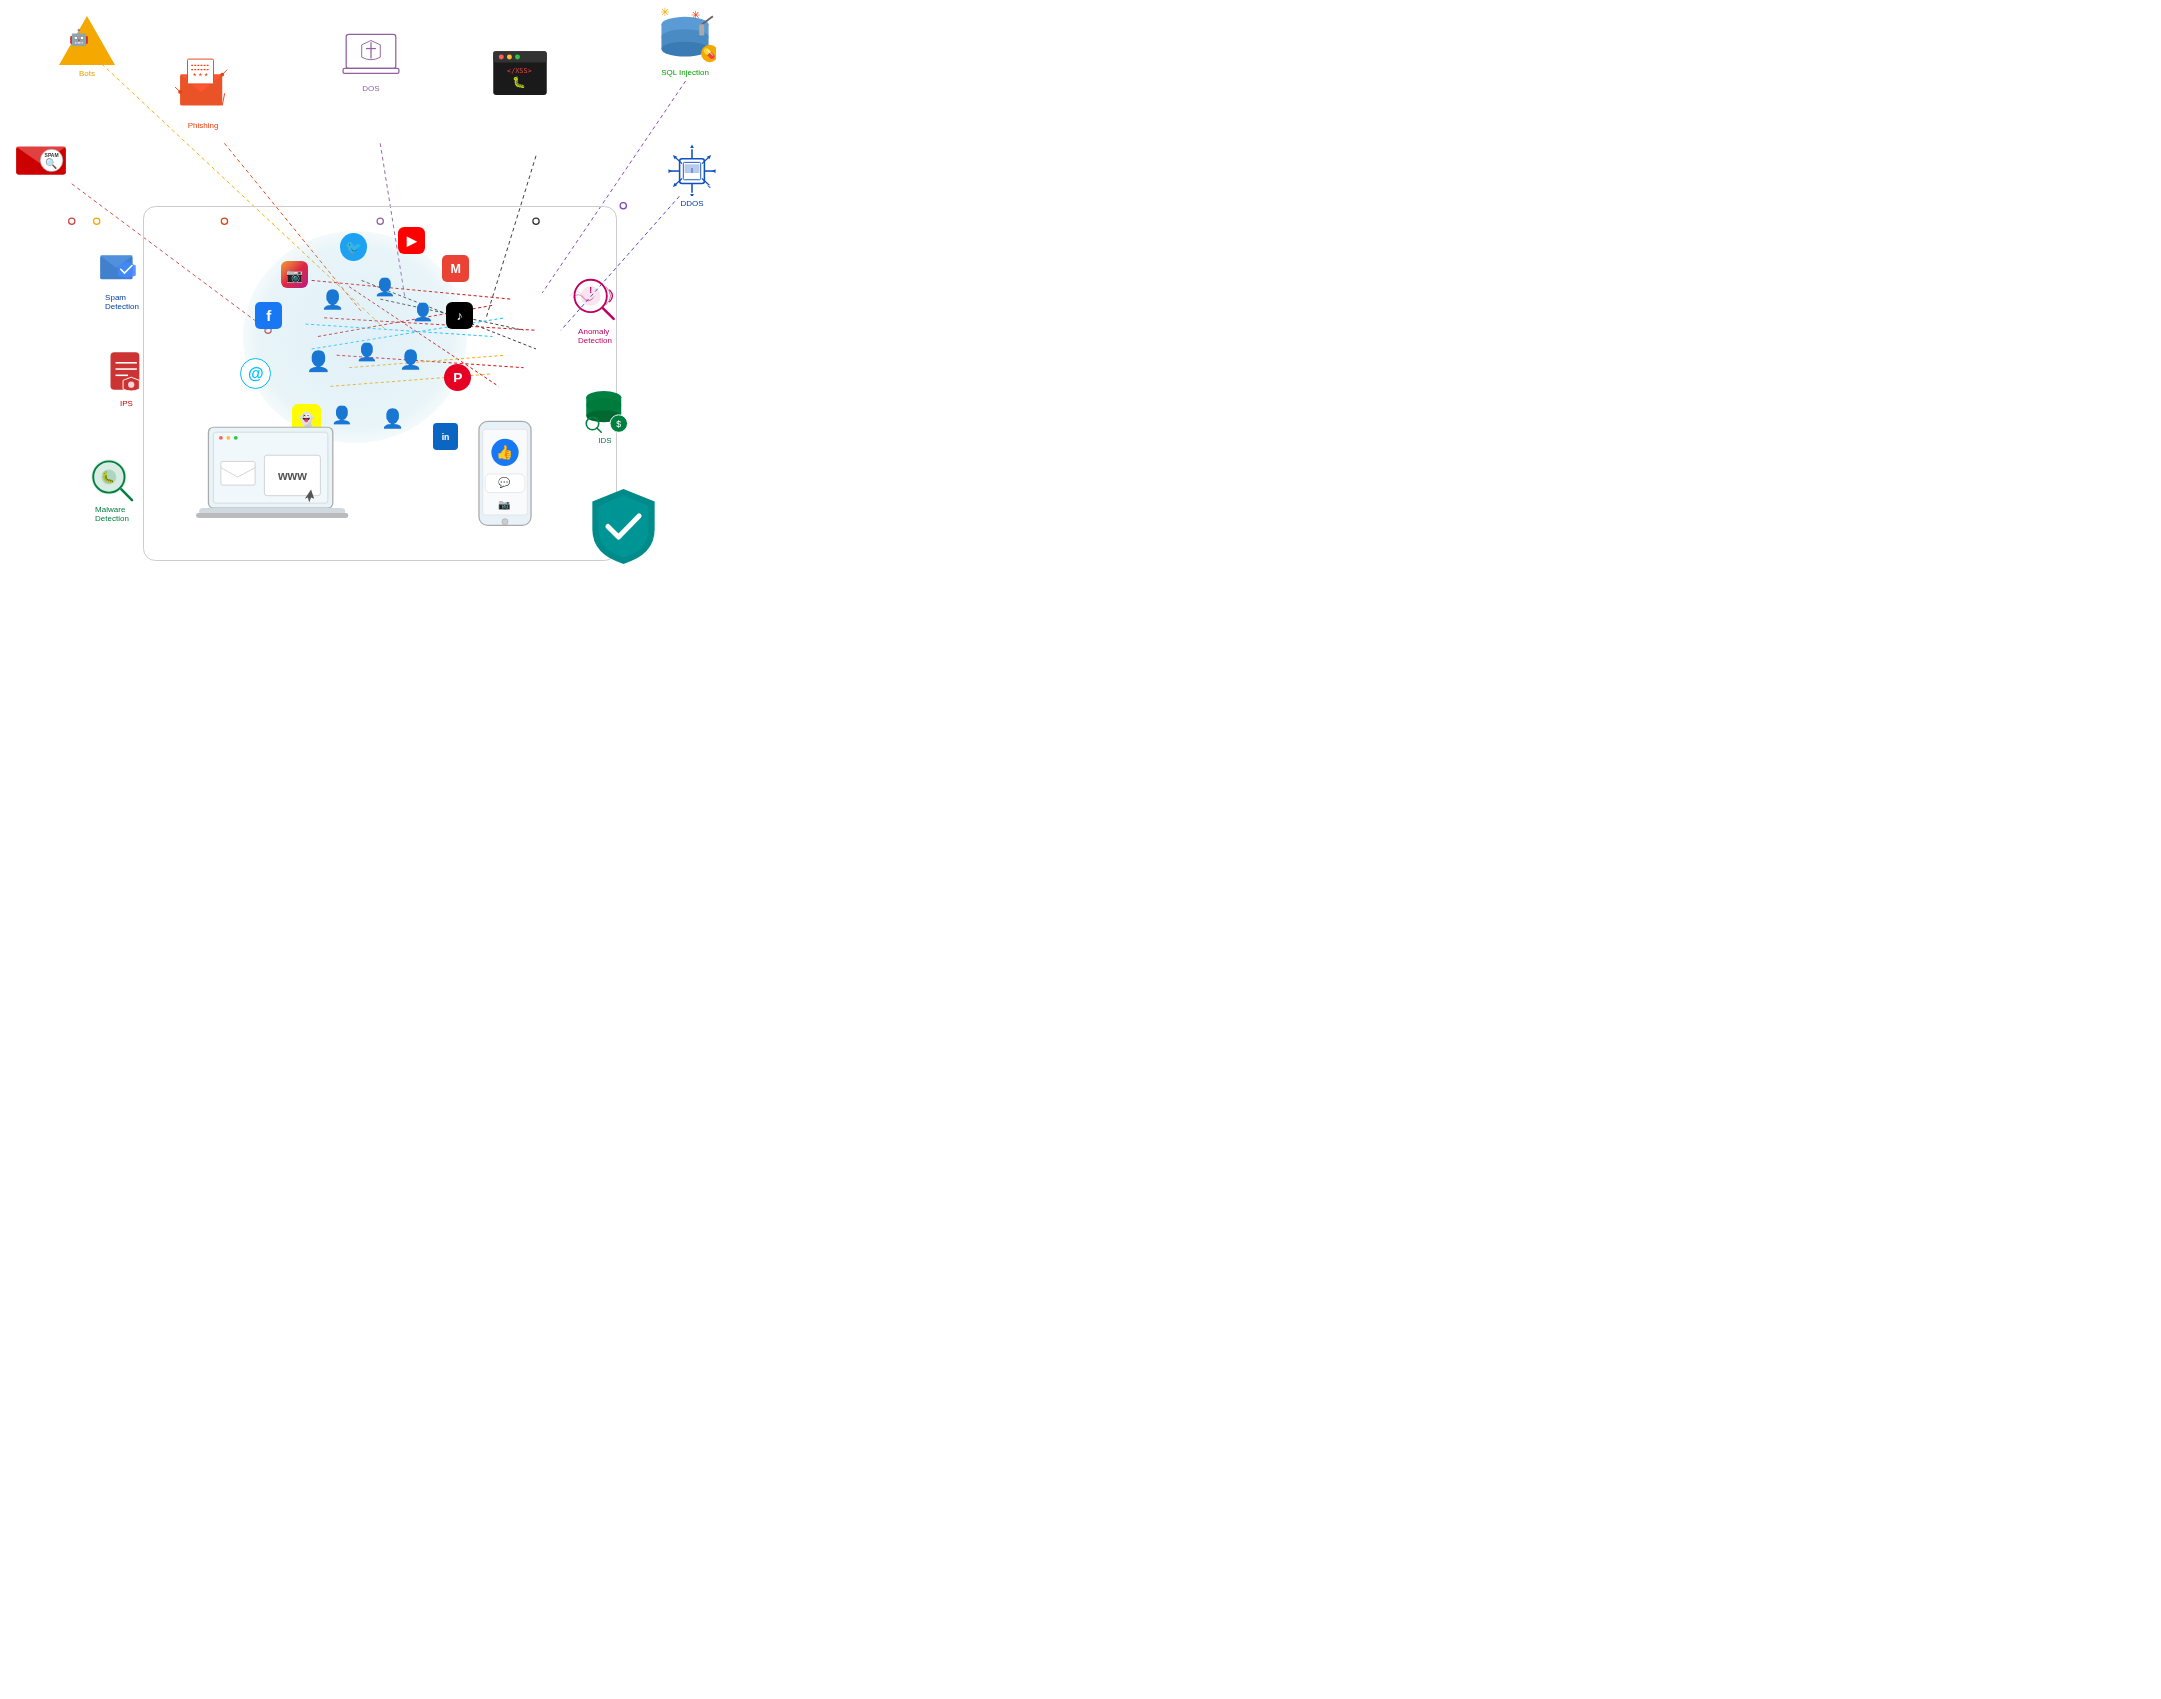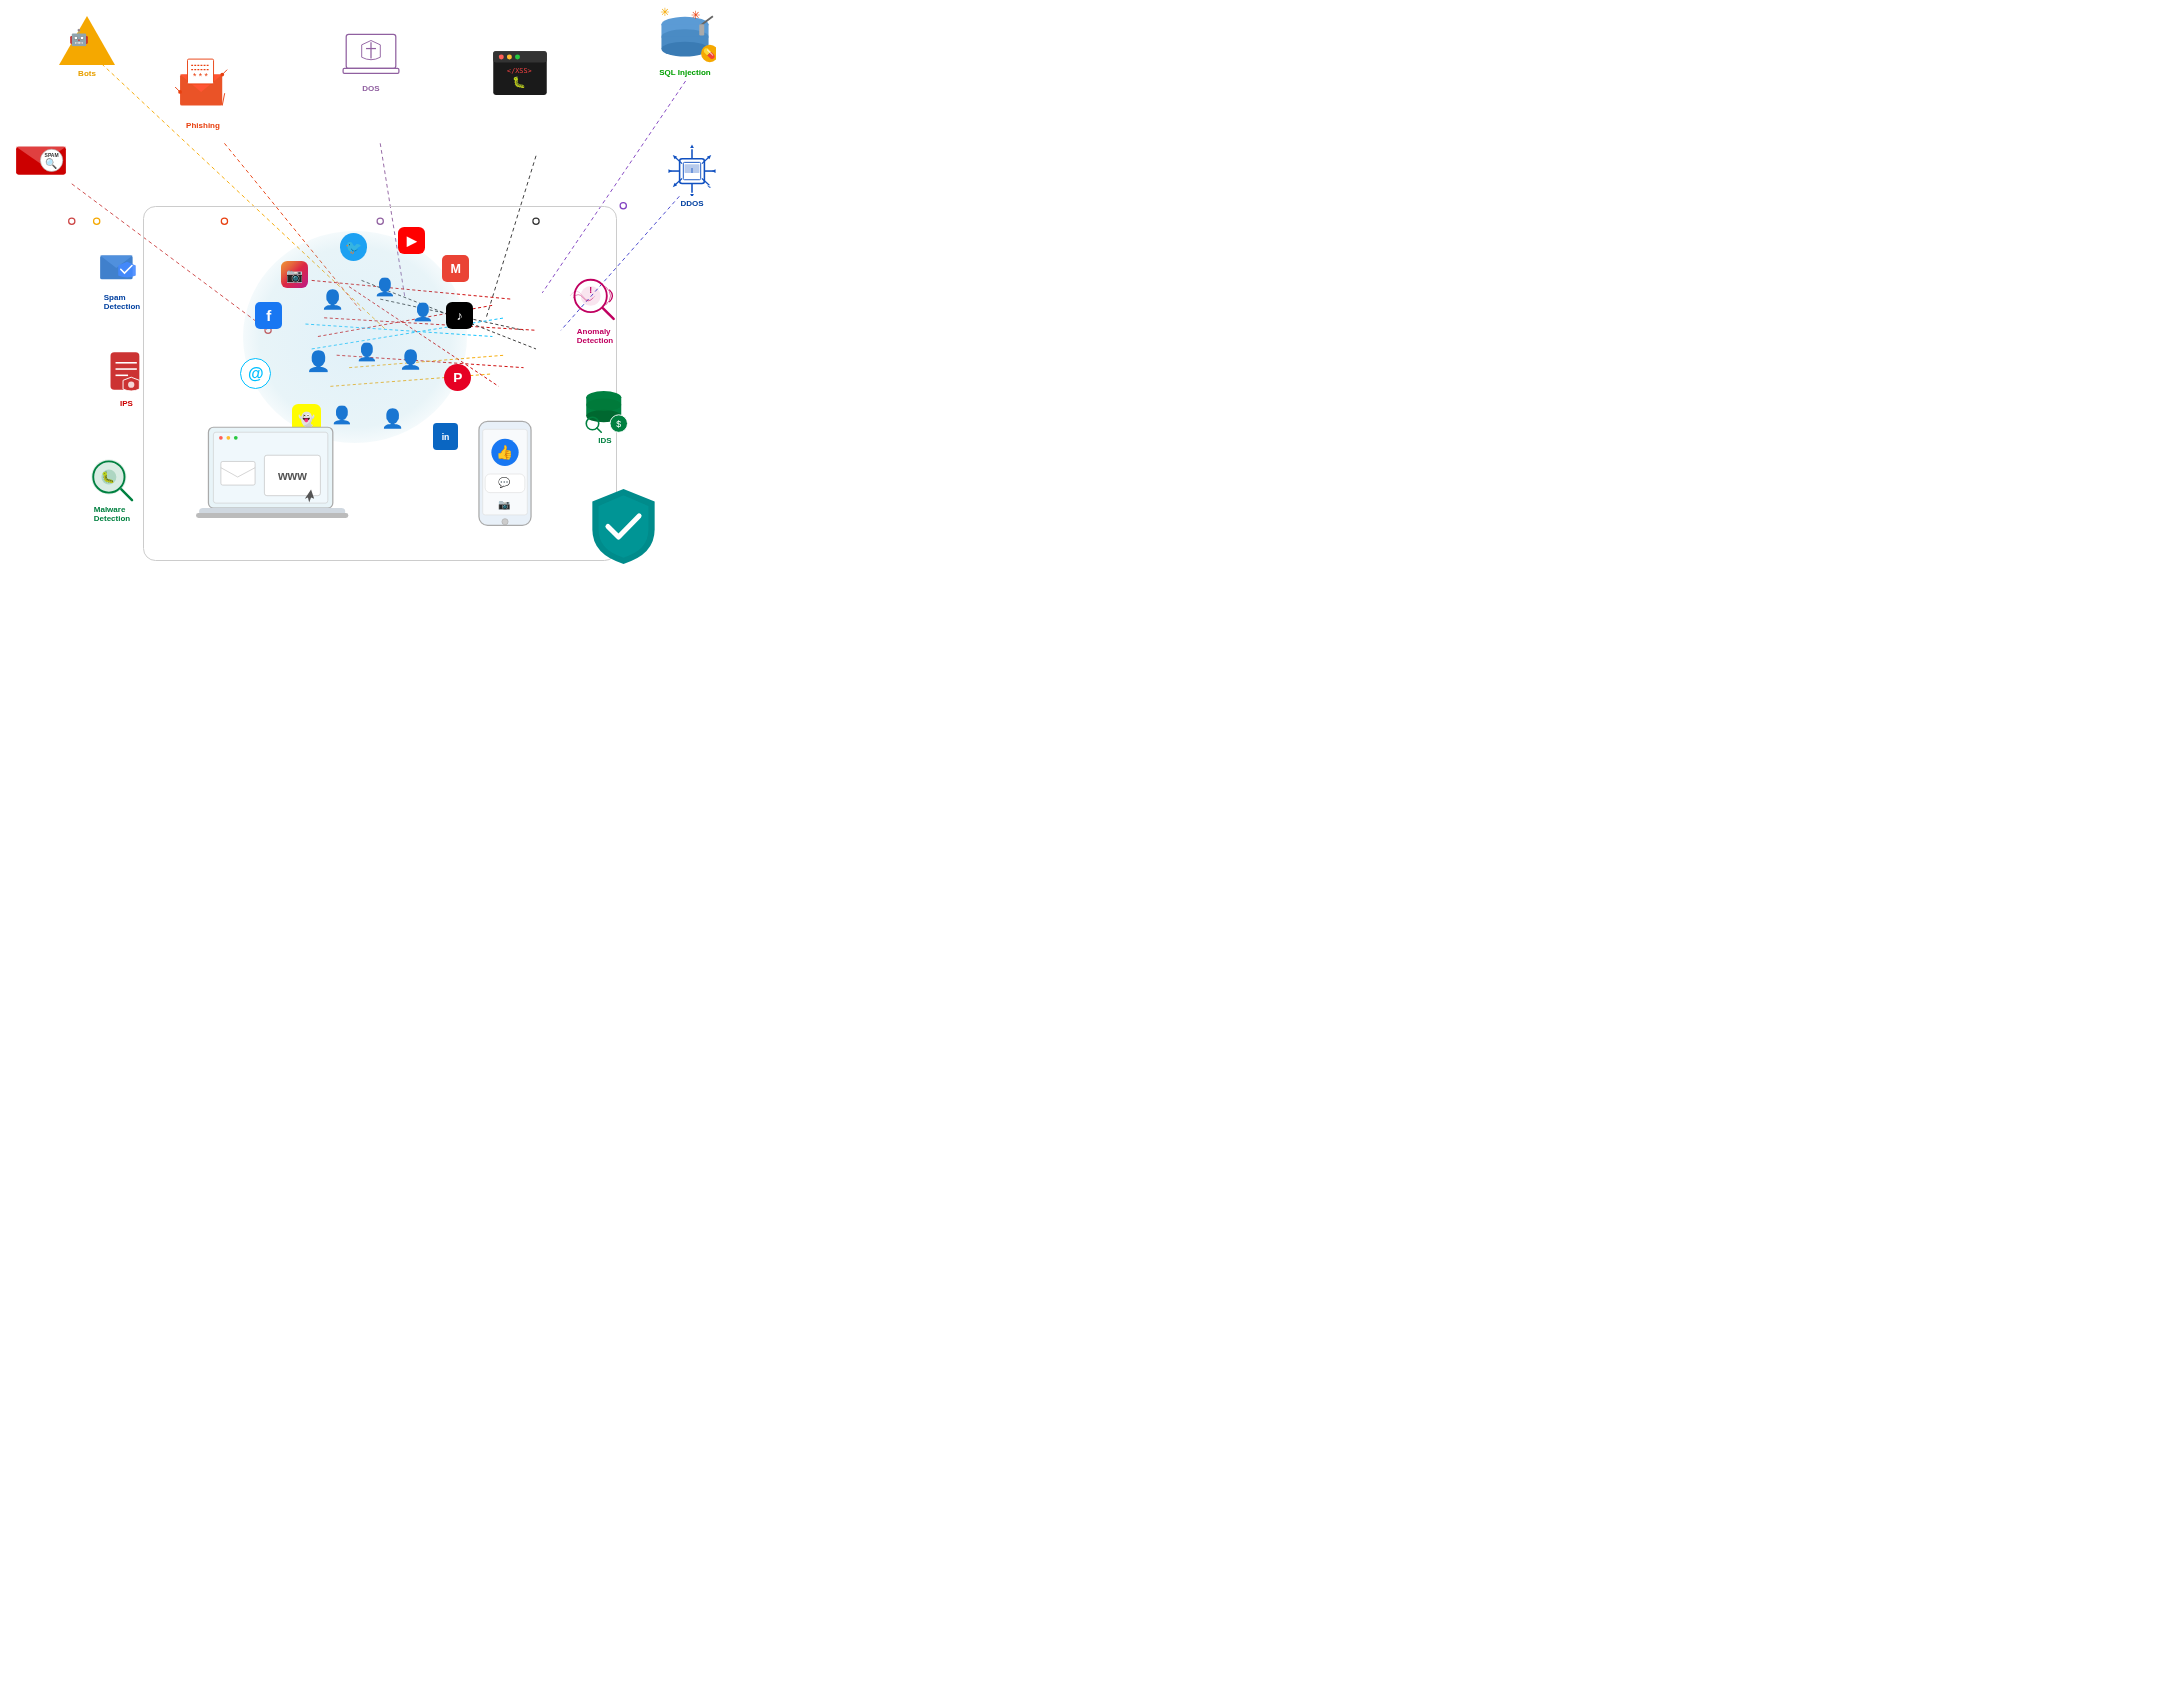--- a/index.html
+++ b/index.html
@@ -39,21 +39,21 @@
     .lines-svg {
       position: absolute;
       top: 0; left: 0;
       width: 748px;
       height: 592px;
       pointer-events: none;
     }
     .label-text {
       margin-top: 2.5px;
       font-size: 8px;
-      font-weight: bold;
+      font-weight: normal;
       line-height: 1.2;
     }
     
     .orange { color: #E8A000; }
     .red-orange { color: #E84010; text-align: center; }
     .purple { color: #9060A0; }
     .green { color: #00A000; text-align: right; }
     .dark-blue { color: #0040A0; }
     .magenta { color: #C00060; }
     .dark-green { color: #008040; }

